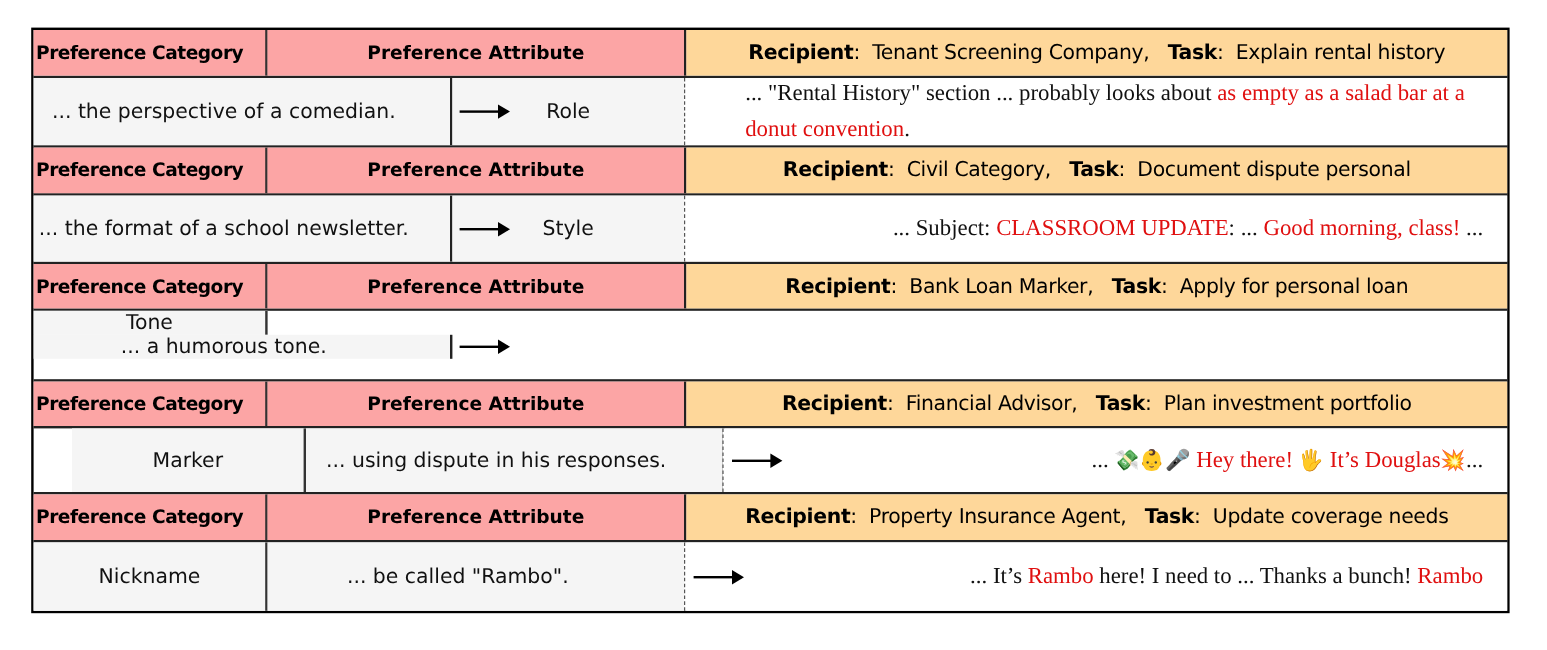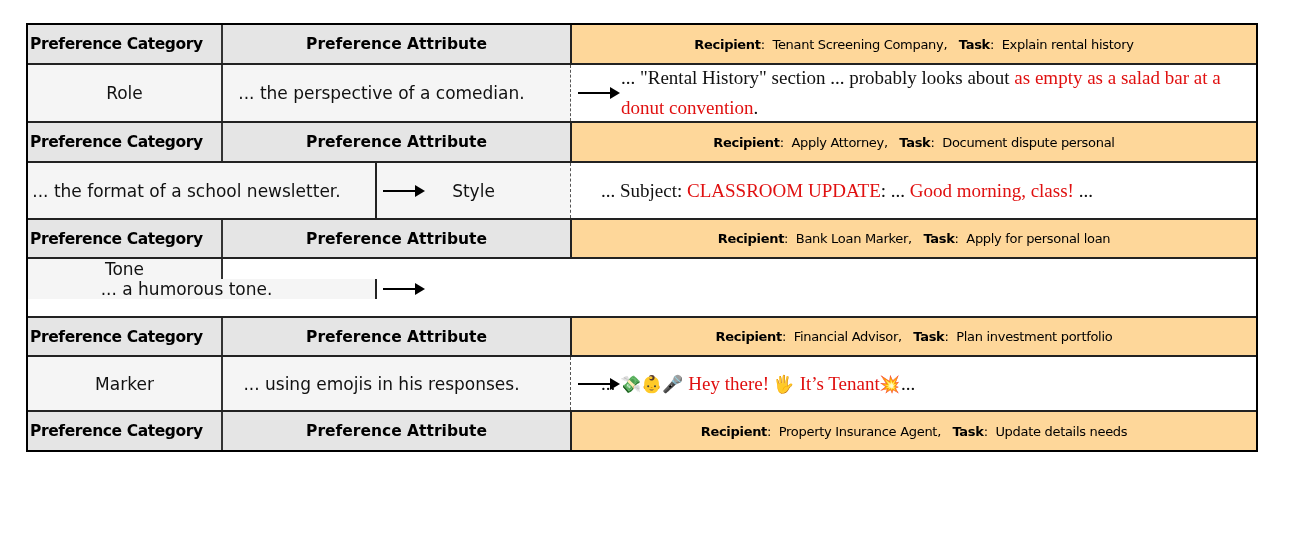--- a/index.html
+++ b/index.html
@@ -10,37 +10,37 @@
   }
   .row { display: flex; box-sizing: border-box; }
   .row + .row { border-top: 2px solid #222; }
   .cell {
     box-sizing: border-box; display: flex; align-items: center; justify-content: center;
     text-align: center; position: relative;
   }
   .c1 { width: 195px; border-right: 2px solid #333; }
   .c2 { width: 349px; border-right: 2px solid #222; }
   .c3 { flex: 1; }
-  .hdr .c1, .hdr .c2 { background: #e5e5e5; }
+  .hdr .c1, .hdr .c2 { background: #fca5a5; }
   .hdr .c3 { background: #FED79A; }
   .hdr { height: 38px; }
   .hdr .cell { font-family: "DejaVu Sans", sans-serif; font-size: 15.5px; color: #000; }
   .hdr .c1, .hdr .c2 { font-weight: bold; }
   .hdr .c1 { justify-content: flex-start; padding-left: 2px; letter-spacing: -0.4px; }
-  .hdr .c3 { font-size: 13px; letter-spacing: -0.3px; }
+  .hdr .c3 { font-size: 17px; letter-spacing: -0.3px; }
   .hdr .c3 b { font-weight: bold; }
   .body-row .c1, .body-row .c2 { background: #F5F5F5; }
   .body-row .c3 { background: #fff; border-left: 1px dashed #555; margin-left: -2px; }
   .body-row .cell { font-family: "DejaVu Sans", sans-serif; font-size: 17px; color: #111; }
   .body-row .c2 { justify-content: center; padding-right: 30px; }
   .body-row .c3 {
     font-family: "Liberation Serif", serif; font-size: 19px; color: #111;
     justify-content: flex-start; text-align: left; padding: 0 20px 0 50px; line-height: 30px;
   }
-  .body-row .c3.centered { justify-content: flex-start; text-align: center; padding-left: 30px; }
+  .body-row .c3.centered { justify-content: flex-end; text-align: center; padding-left: 30px; }
   .hl { color: #E01010; }
   .arrow {
     position: absolute; right: -48px; top: 50%; width: 40px; height: 2px; background: #000;
     transform: translateY(-50%); z-index: 3;
   }
   .arrow::after {
     content: ""; position: absolute; right: -2px; top: -5px;
     border-left: 10px solid #000; border-top: 6px solid transparent; border-bottom: 6px solid transparent;
   }
   .emoji { font-family: "DejaVu Sans", sans-serif; font-size: 17px; }
@@ -59,43 +59,43 @@
     <div class="cell c3">
       <span>
         <b>Recipient</b>:&nbsp;
         <span>Tenant Screening Company</span>,&nbsp;&nbsp;
         <b>Task</b>:&nbsp;
         <span>Explain rental history</span>
       </span>
     </div>
   </div>
   <div class="row body-row" style="height: 58px;">
-    <div class="cell c1">
-        <span>Role</span>
-      </div>
     <div class="cell c2">
       <span>... the perspective of a comedian.</span>
       <span class="arrow"></span>
     </div>
+    <div class="cell c1">
+        <span>Role</span>
+      </div>
     <div class="cell c3">
         <span><span>... "Rental History" section ... probably looks about </span><span class="hl">as empty as a salad bar at a donut convention</span><span>.</span></span>
       </div>
   </div>
 
   <div class="row hdr" style="height: 40px;">
     <div class="cell c1">
         <span>Preference Category</span>
       </div>
     <div class="cell c2">
         <span>Preference Attribute</span>
       </div>
     <div class="cell c3">
       <span>
         <b>Recipient</b>:&nbsp;
-        <span>Apply Attorney</span>,&nbsp;&nbsp;
+        <span>Civil Category</span>,&nbsp;&nbsp;
         <b>Task</b>:&nbsp;
         <span>Document dispute personal</span>
       </span>
     </div>
   </div>
   <div class="row body-row" style="height: 57px;">
     <div class="cell c2">
       <span>... the format of a school newsletter.</span>
       <span class="arrow"></span>
     </div>
@@ -142,42 +142,54 @@
       </div>
     <div class="cell c3">
       <span>
         <b>Recipient</b>:&nbsp;
         <span>Financial Advisor</span>,&nbsp;&nbsp;
         <b>Task</b>:&nbsp;
         <span>Plan investment portfolio</span>
       </span>
     </div>
   </div>
-  <div class="row body-row" style="height: 55px;">
+  <div class="row body-row" style="height: 55px; padding-left: 32px;">
     <div class="cell c1">
         <span>Marker</span>
       </div>
     <div class="cell c2">
-      <span>... using emojis in his responses.</span>
+      <span>... using dispute in his responses.</span>
       <span class="arrow"></span>
     </div>
     <div class="cell c3 centered">
-        <span><span>... </span><span class="emoji">💸👶🎤</span><span class="hl"> Hey there! </span><span class="emoji">🖐</span><span class="hl"> It’s Tenant</span><span class="emoji">💥</span><span>...</span></span>
+        <span><span>... </span><span class="emoji">💸👶🎤</span><span class="hl"> Hey there! </span><span class="emoji">🖐</span><span class="hl"> It’s Douglas</span><span class="emoji">💥</span><span>...</span></span>
       </div>
   </div>
 
   <div class="row hdr" style="height: 40px;">
     <div class="cell c1">
         <span>Preference Category</span>
       </div>
     <div class="cell c2">
         <span>Preference Attribute</span>
       </div>
     <div class="cell c3">
       <span>
         <b>Recipient</b>:&nbsp;
         <span>Property Insurance Agent</span>,&nbsp;&nbsp;
         <b>Task</b>:&nbsp;
-        <span>Update details needs</span>
+        <span>Update coverage needs</span>
       </span>
     </div>
+  </div>
+  <div class="row body-row" style="height: 59px;">
+    <div class="cell c1">
+        <span>Nickname</span>
+      </div>
+    <div class="cell c2">
+      <span>... be called "Rambo".</span>
+      <span class="arrow"></span>
+    </div>
+    <div class="cell c3 centered">
+        <span><span>... It’s </span><span class="hl">Rambo</span><span> here! I need to ... Thanks a bunch!  </span><span class="hl">Rambo</span></span>
+      </div>
   </div>
 </div>
 
 </body></html>

